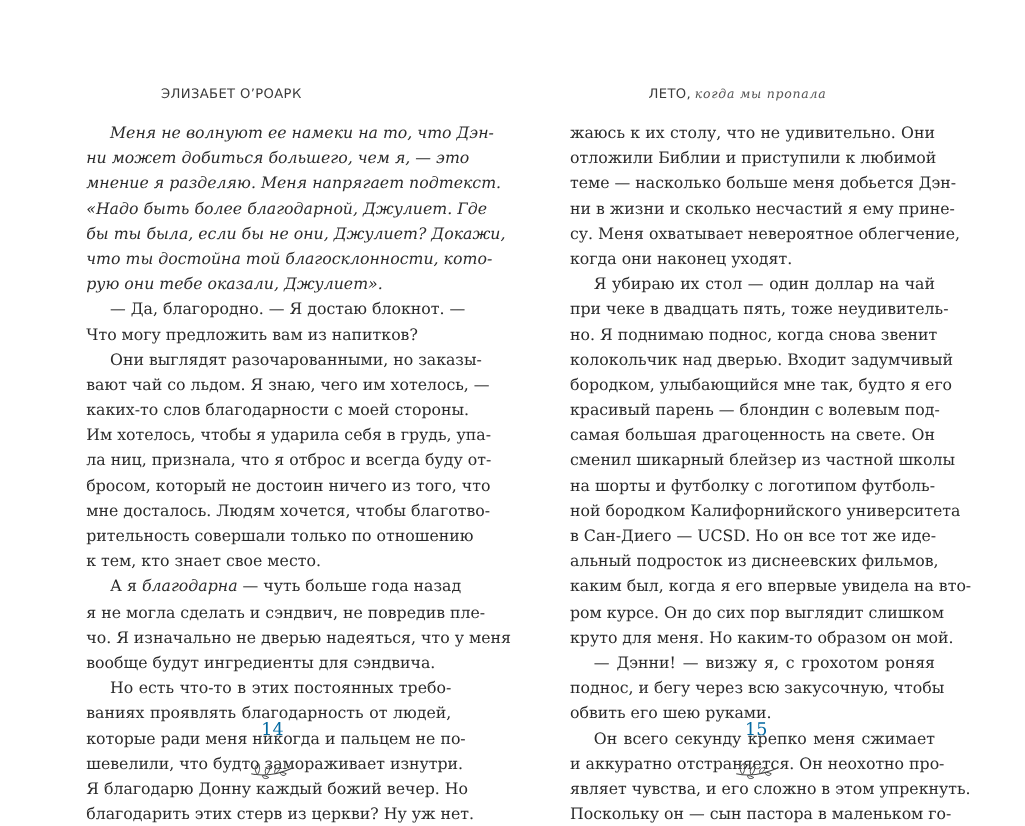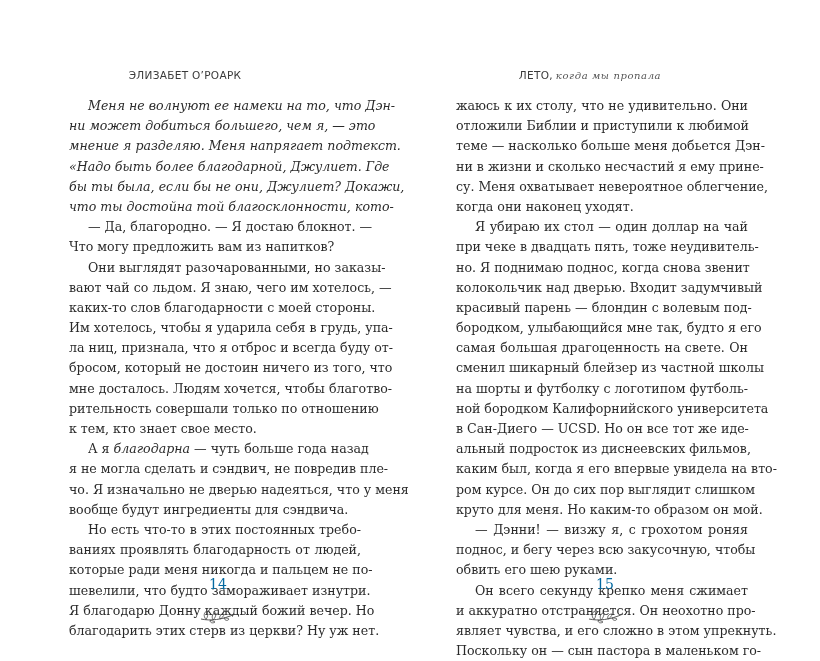--- a/index.html
+++ b/index.html
@@ -37,20 +37,21 @@
   <div class="running-head">
     <span>ЭЛИЗАБЕТ О’РОАРК</span>
   </div>
   <div class="text-block" id="left-text">
       <span class="line indent ital">Меня не волнуют ее намеки на то, что Дэн-</span>
       <span class="line ital">ни может добиться большего, чем я, — это</span>
       <span class="line ital">мнение я разделяю. Меня напрягает подтекст.</span>
       <span class="line ital">«Надо быть более благодарной, Джулиет. Где</span>
       <span class="line ital">бы ты была, если бы не они, Джулиет? Докажи,</span>
       <span class="line ital">что ты достойна той благосклонности, кото-</span>
+      <span class="line ital last">рую они тебе оказали, Джулиет».</span>
       <span class="line indent">— Да, благородно. — Я достаю блокнот. —</span>
       <span class="line last">Что могу предложить вам из напитков?</span>
       <span class="line indent">Они выглядят разочарованными, но заказы-</span>
       <span class="line">вают чай со льдом. Я знаю, чего им хотелось, —</span>
       <span class="line">каких-то слов благодарности с моей стороны.</span>
       <span class="line">Им хотелось, чтобы я ударила себя в грудь, упа-</span>
       <span class="line">ла ниц, признала, что я отброс и всегда буду от-</span>
       <span class="line">бросом, который не достоин ничего из того, что</span>
       <span class="line">мне досталось. Людям хочется, чтобы благотво-</span>
       <span class="line">рительность совершали только по отношению</span>
@@ -85,22 +86,22 @@
       <span class="line">жаюсь к их столу, что не удивительно. Они</span>
       <span class="line">отложили Библии и приступили к любимой</span>
       <span class="line">теме — насколько больше меня добьется Дэн-</span>
       <span class="line">ни в жизни и сколько несчастий я ему прине-</span>
       <span class="line">су. Меня охватывает невероятное облегчение,</span>
       <span class="line last">когда они наконец уходят.</span>
       <span class="line indent">Я убираю их стол — один доллар на чай</span>
       <span class="line">при чеке в двадцать пять, тоже неудивитель-</span>
       <span class="line">но. Я поднимаю поднос, когда снова звенит</span>
       <span class="line">колокольчик над дверью. Входит задумчивый</span>
+      <span class="line">бородком, улыбающийся мне так, будто я его</span>
       <span class="line">красивый парень — блондин с волевым под-</span>
-      <span class="line">бородком, улыбающийся мне так, будто я его</span>
       <span class="line">самая большая драгоценность на свете. Он</span>
       <span class="line">сменил шикарный блейзер из частной школы</span>
       <span class="line">на шорты и футболку с логотипом футболь-</span>
       <span class="line">ной бородком Калифорнийского университета</span>
       <span class="line">в Сан-Диего — UCSD. Но он все тот же иде-</span>
       <span class="line">альный подросток из диснеевских фильмов,</span>
       <span class="line">каким был, когда я его впервые увидела на вто-</span>
       <span class="line">ром курсе. Он до сих пор выглядит слишком</span>
       <span class="line last">круто для меня. Но каким-то образом он мой.</span>
       <span class="line indent">— Дэнни! — визжу я, с грохотом роняя</span>

